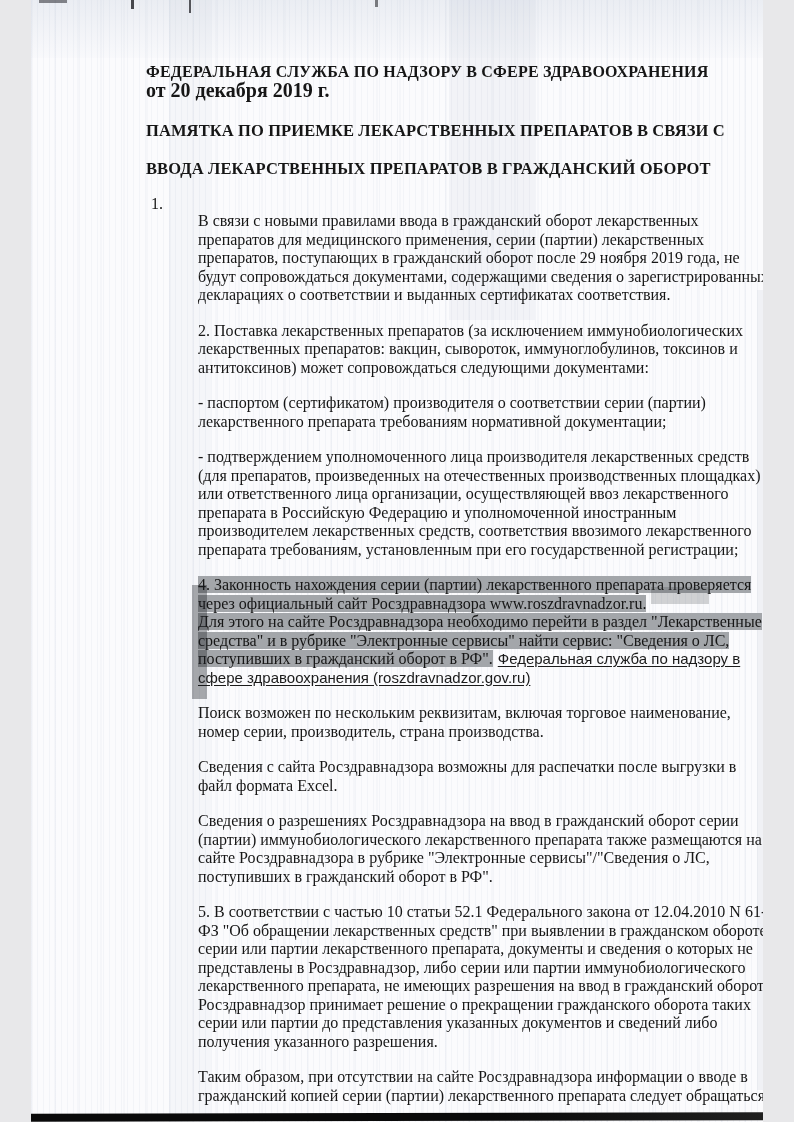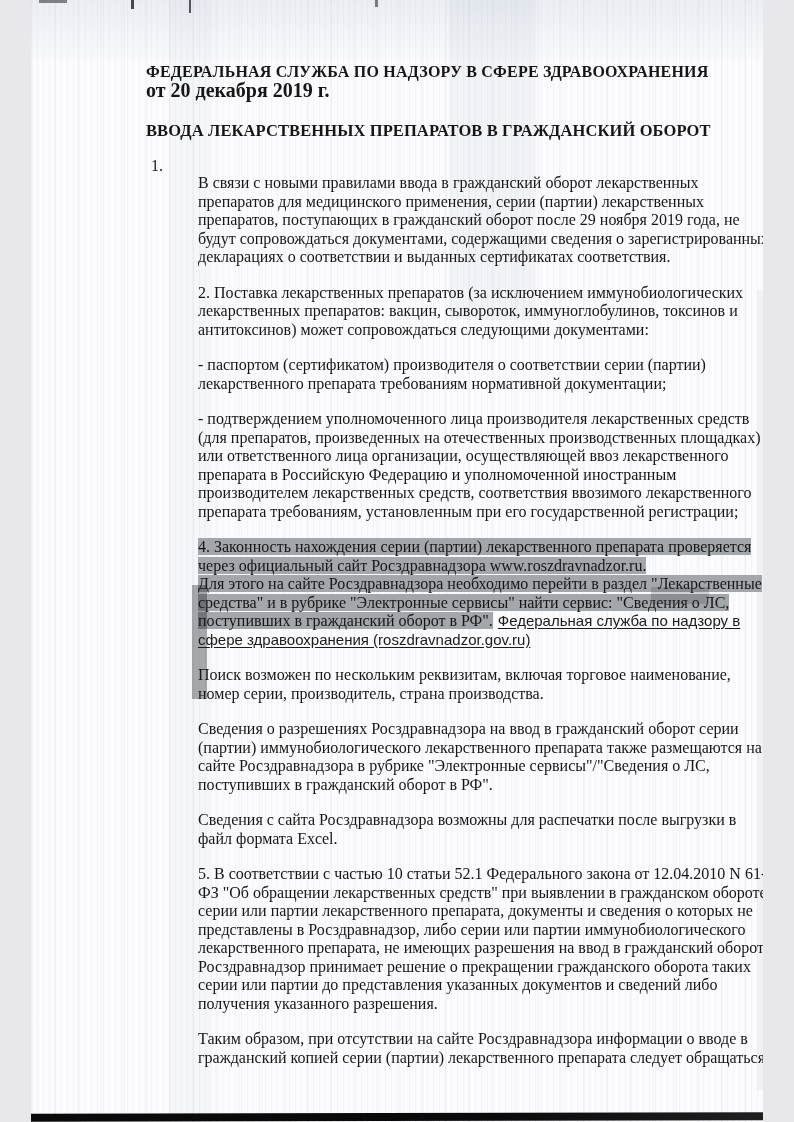--- a/index.html
+++ b/index.html
@@ -90,34 +90,35 @@
   <div class="mark mark-1"></div>
   <div class="mark mark-2"></div>
   <div class="mark mark-3"></div>
   <div class="mark mark-4"></div>
 
   <div class="content">
     <div class="org-line">ФЕДЕРАЛЬНАЯ СЛУЖБА ПО НАДЗОРУ В СФЕРЕ ЗДРАВООХРАНЕНИЯ</div>
     <div class="date-line">от 20 декабря 2019 г.</div>
 
     <div class="title-block">
+      <div class="title-line">ПАМЯТКА ПО ПРИЕМКЕ ЛЕКАРСТВЕННЫХ ПРЕПАРАТОВ В СВЯЗИ С</div>
       <div class="title-line">ВВОДА ЛЕКАРСТВЕННЫХ ПРЕПАРАТОВ В ГРАЖДАНСКИЙ ОБОРОТ</div>
     </div>
 
     <div class="doc-body">
       <div class="li-marker">1.</div>
       <div class="li-content">
         <p class="para">В связи с новыми правилами ввода в гражданский оборот лекарственных препаратов для медицинского применения, серии (партии) лекарственных препаратов, поступающих в гражданский оборот после 29 ноября 2019 года, не будут сопровождаться документами, содержащими сведения о зарегистрированных декларациях о соответствии и выданных сертификатах соответствия.</p>
         <p class="para">2. Поставка лекарственных препаратов (за исключением иммунобиологических лекарственных препаратов: вакцин, сывороток, иммуноглобулинов, токсинов и антитоксинов) может сопровождаться следующими документами:</p>
         <p class="para">- паспортом (сертификатом) производителя о соответствии серии (партии) лекарственного препарата требованиям нормативной документации;</p>
         <p class="para">- подтверждением уполномоченного лица производителя лекарственных средств (для препаратов, произведенных на отечественных производственных площадках) или ответственного лица организации, осуществляющей ввоз лекарственного препарата в Российскую Федерацию и уполномоченной иностранным производителем лекарственных средств, соответствия ввозимого лекарственного препарата требованиям, установленным при его государственной регистрации;</p>
         <p class="para"><span class="hl">4. Законность нахождения серии (партии) лекарственного препарата проверяется через официальный сайт Росздравнадзора www.roszdravnadzor.ru.</span><br><span class="hl">Для этого на сайте Росздравнадзора необходимо перейти в раздел "Лекарственные средства" и в рубрике "Электронные сервисы" найти сервис: "Сведения о ЛС, поступивших в гражданский оборот в РФ".</span><span class="doclink">Федеральная служба по надзору в сфере здравоохранения (roszdravnadzor.gov.ru)</span></p>
         <p class="para">Поиск возможен по нескольким реквизитам, включая торговое наименование, номер серии, производитель, страна производства.</p>
+        <p class="para">Сведения с сайта Росздравнадзора возможны для распечатки после выгрузки в файл формата Excel.</p>
         <p class="para">Сведения о разрешениях Росздравнадзора на ввод в гражданский оборот серии (партии) иммунобиологического лекарственного препарата также размещаются на сайте Росздравнадзора в рубрике "Электронные сервисы"/"Сведения о ЛС, поступивших в гражданский оборот в РФ".</p>
-        <p class="para">Сведения с сайта Росздравнадзора возможны для распечатки после выгрузки в файл формата Excel.</p>
         <p class="para">5. В соответствии с частью 10 статьи 52.1 Федерального закона от 12.04.2010 N 61-ФЗ "Об обращении лекарственных средств" при выявлении в гражданском обороте серии или партии лекарственного препарата, документы и сведения о которых не представлены в Росздравнадзор, либо серии или партии иммунобиологического лекарственного препарата, не имеющих разрешения на ввод в гражданский оборот, Росздравнадзор принимает решение о прекращении гражданского оборота таких серии или партии до представления указанных документов и сведений либо получения указанного разрешения.</p>
         <p class="para">Таким образом, при отсутствии на сайте Росздравнадзора информации о вводе в гражданский копией серии (партии) лекарственного препарата следует обращаться</p>
       </div>
     </div>
   </div>
 
   <div class="mark hl-streak"></div>
   <div class="mark hl-streak2"></div>
 
   <div class="bottom-scan-bar"></div>

